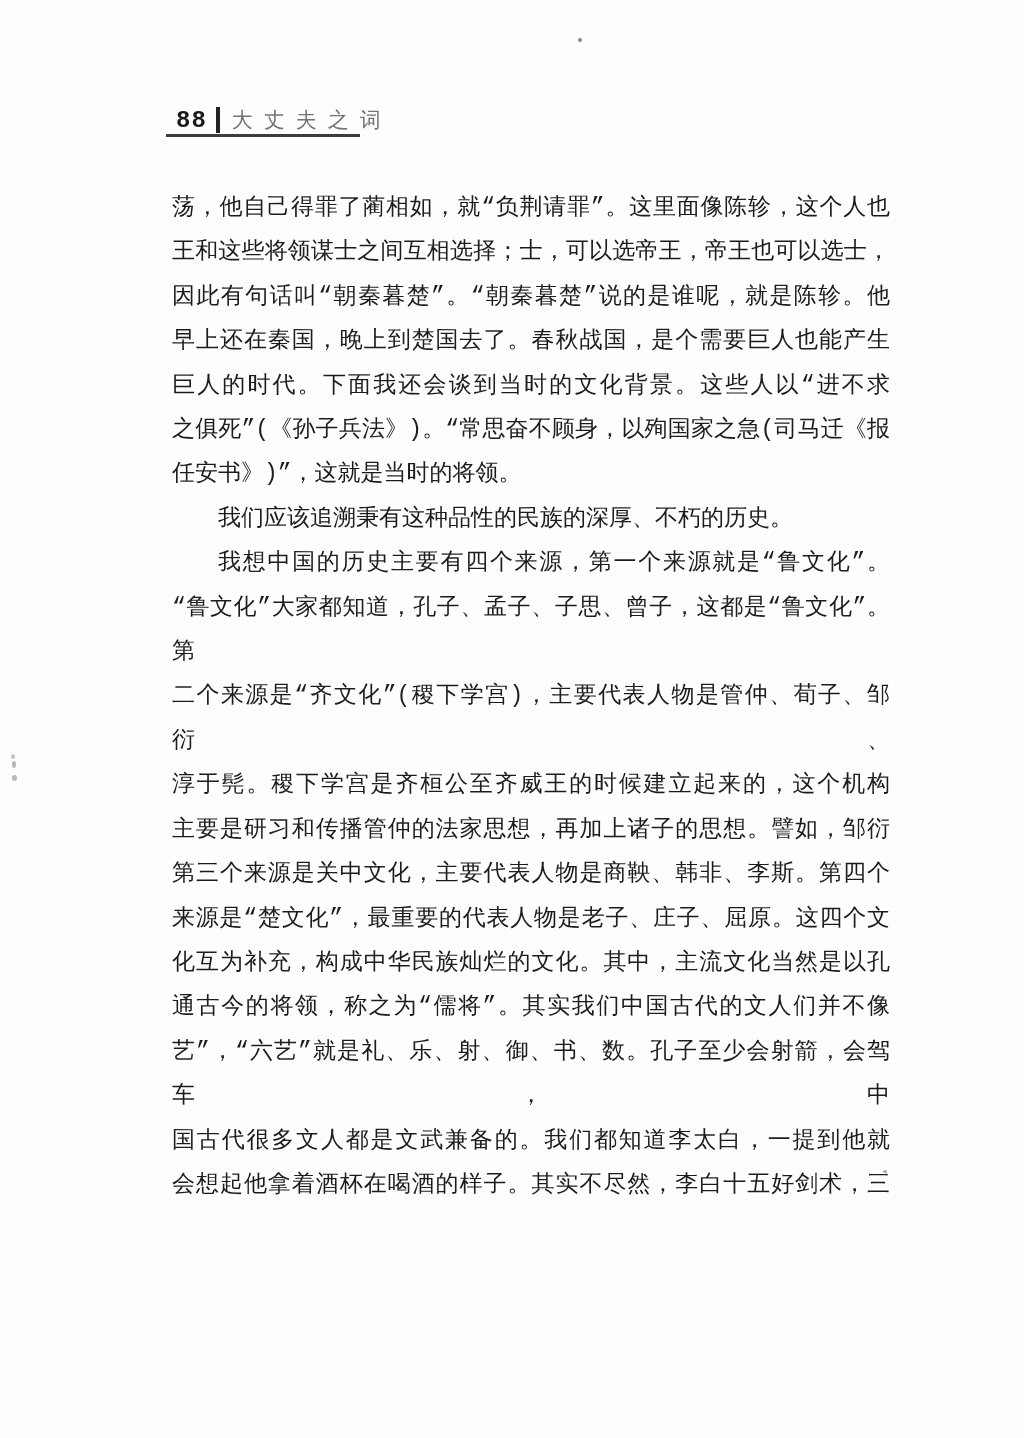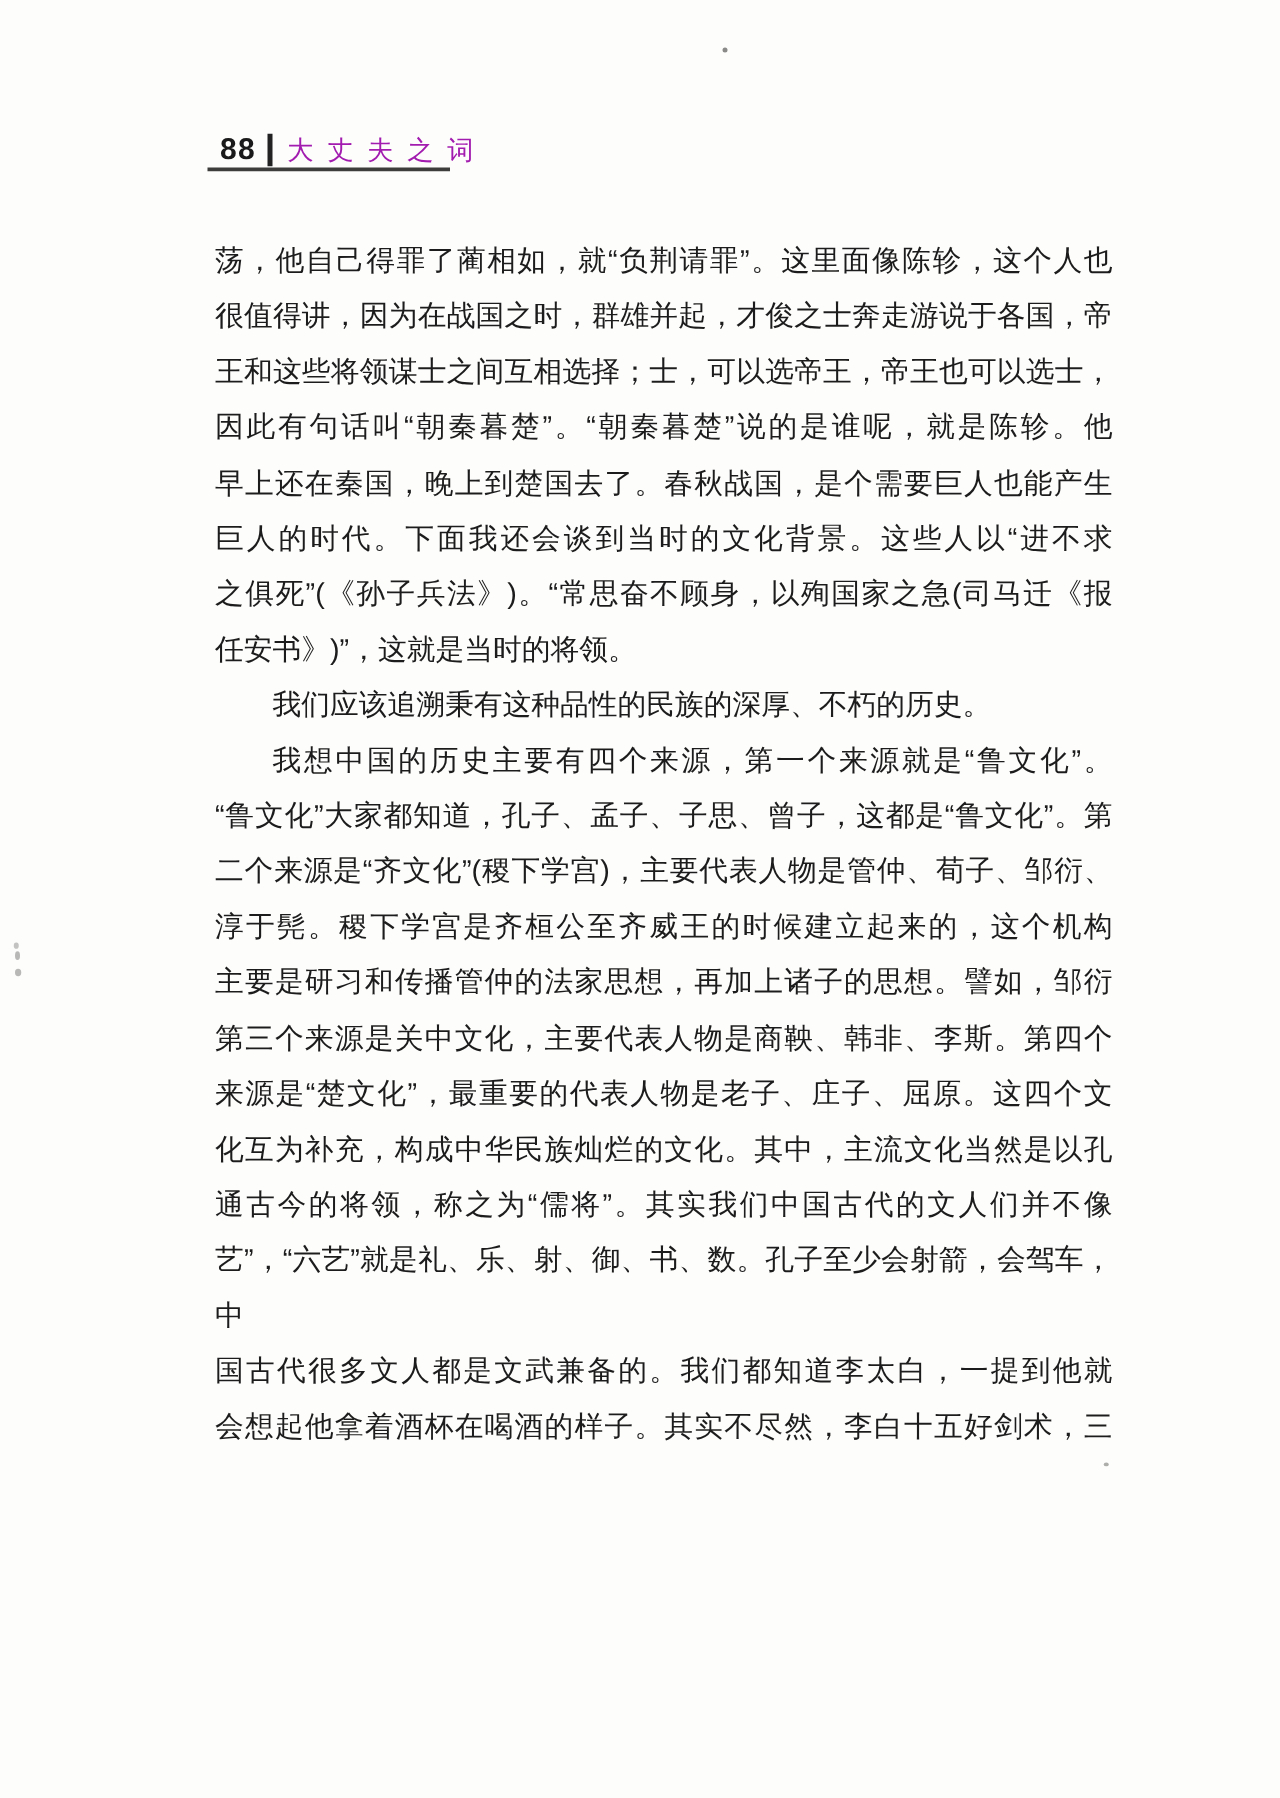--- a/index.html
+++ b/index.html
@@ -7,21 +7,21 @@
     padding: 0;
     background: #e8e8e6;
   }
   .page {
     position: relative;
     width: 1024px;
     height: 1438px;
     margin: 0 auto;
     background: #fdfdfc;
     overflow: hidden;
-    font-family: Liberation Sans, sans-serif;
+    font-family: Liberation Mono, monospace;
     color: #1c1c1c;
   }
   
   .header {
     position: absolute;
     left: 176px;
     top: 104px;
     height: 32px;
     display: flex;
     align-items: center;
@@ -35,21 +35,21 @@
   .header-divider {
     display: inline-block;
     width: 4px;
     height: 26px;
     background: #222;
     margin-left: 9px;
     margin-right: 12px;
   }
   .booktitle {
     font-size: 21px;
-    color: #a21caf;
+    color: #737373;
     letter-spacing: 11px;
     white-space: nowrap;
   }
   .header-rule {
     position: absolute;
     left: 166px;
     top: 134px;
     width: 194px;
     height: 3px;
     background: #3d3d3b;
@@ -96,21 +96,20 @@
 
   <div class="header">
     <span class="pagenum">88</span>
     <span class="header-divider"></span>
     <span class="booktitle">大丈夫之词</span>
   </div>
   <div class="header-rule"></div>
 
   <div class="text-block" id="text-block">
       <div class="line justify">荡，他自己得罪了蔺相如，就“负荆请罪”。这里面像陈轸，这个人也</div>
-      <div class="line justify">很值得讲，因为在战国之时，群雄并起，才俊之士奔走游说于各国，帝</div>
       <div class="line justify">王和这些将领谋士之间互相选择；士，可以选帝王，帝王也可以选士，</div>
       <div class="line justify">因此有句话叫“朝秦暮楚”。“朝秦暮楚”说的是谁呢，就是陈轸。他</div>
       <div class="line justify">早上还在秦国，晚上到楚国去了。春秋战国，是个需要巨人也能产生</div>
       <div class="line justify">巨人的时代。下面我还会谈到当时的文化背景。这些人以“进不求</div>
       <div class="line justify">之俱死”(《孙子兵法》)。“常思奋不顾身，以殉国家之急(司马迁《报</div>
       <div class="line">任安书》)”，这就是当时的将领。</div>
       <div class="line indent">我们应该追溯秉有这种品性的民族的深厚、不朽的历史。</div>
       <div class="line indent justify">我想中国的历史主要有四个来源，第一个来源就是“鲁文化”。</div>
       <div class="line justify">“鲁文化”大家都知道，孔子、孟子、子思、曾子，这都是“鲁文化”。第</div>
       <div class="line justify">二个来源是“齐文化”(稷下学宫)，主要代表人物是管仲、荀子、邹衍、</div>

